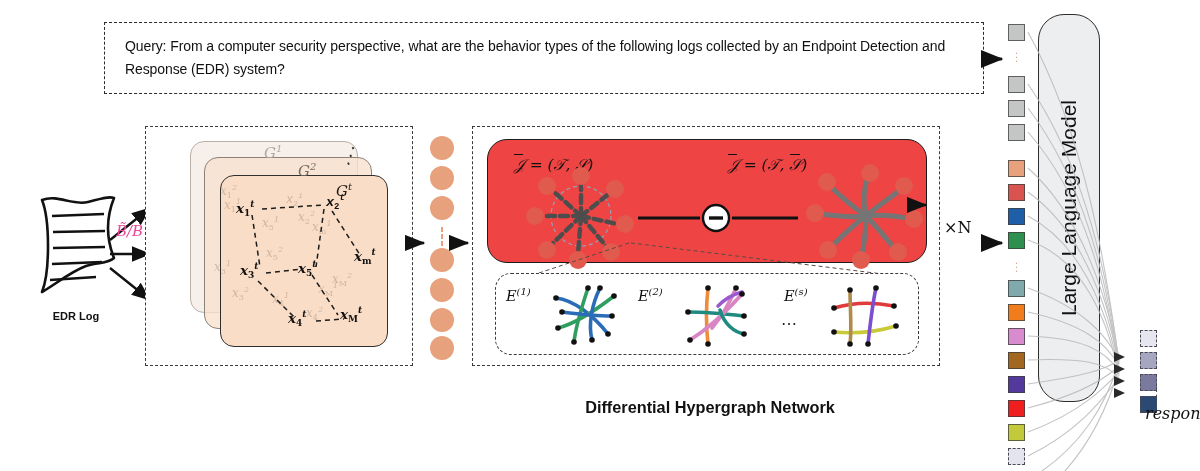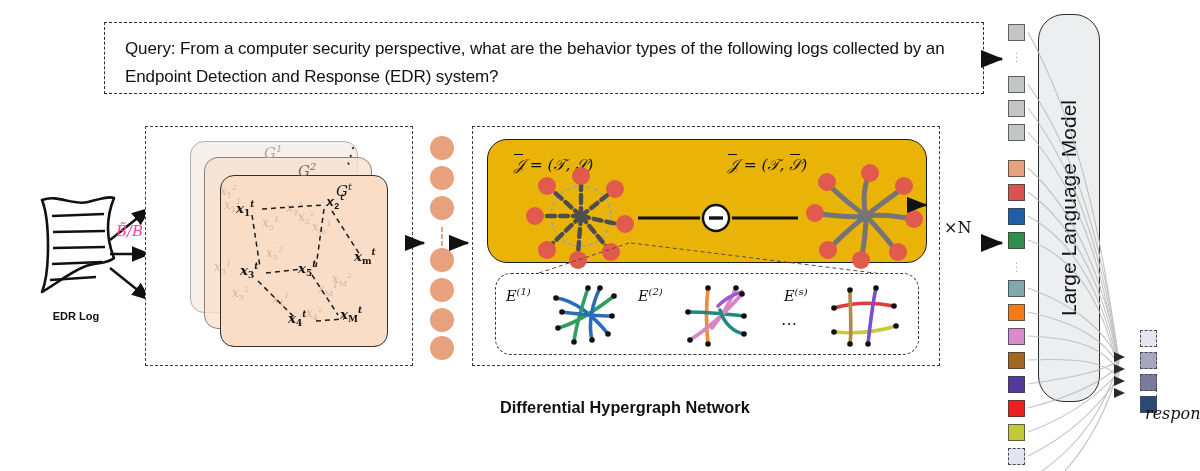--- a/index.html
+++ b/index.html
@@ -19,21 +19,21 @@
   
   #query-box {
     left: 104px; top: 22px;
     width: 880px; height: 72px;
     border: 1.6px dashed #2b2b2b;
     background: #fff;
   }
   #query-text {
     position: absolute;
     left: 20px; top: 12px; right: 14px;
-    font-size: 17px;
+    font-size: 14px;
     line-height: 1.62;
     color: #111;
     font-family: "Liberation Sans", sans-serif;
     letter-spacing: -0.1px;
   }
 
   
   #edr-log-icon { left: 28px; top: 192px; width: 92px; height: 112px; }
   #edr-log-label {
     left: 16px; top: 310px; width: 120px;
@@ -122,28 +122,28 @@
 
   
   #right-panel {
     left: 472px; top: 126px;
     width: 468px; height: 240px;
     border: 1.5px dashed #3a3a3a;
     background: #fff;
   }
   #right-caption {
     left: 500px; top: 396px; width: 420px;
-    font-size: 16.3px; font-weight: bold;
+    text-align: center; font-size: 16.3px; font-weight: bold;
     color: #111; line-height: 1.45;
   }
   #hyper-box {
     left: 14px; top: 12px; width: 440px; height: 124px;
     border: 1.8px solid #1c1c1c;
     border-radius: 20px;
-    background: #eab308;
+    background: #ef4444;
   }
   .hlabel {
     position: absolute;
     font-family: "DejaVu Serif", serif;
     font-style: italic;
     font-size: 15.5px;
     color: #111;
     white-space: nowrap;
   }
   #hlabel-left { left: 26px; top: 16px; }
@@ -270,21 +270,21 @@
       <span>G</span><span class="gsup">2</span>
     </div>
     <div class="glabel" id="glabel3">
       <span>G</span><span class="gsup">t</span>
     </div>
     <div class="abs" id="gdots">⋰</div>
 
     <div class="abs" style="left:74px; top:48px; width:168px; height:172px;">
       <span class="nghost" style="left:4px;   top:22px;">x<span class="sub">1</span><span class="sup">1</span></span>
       <span class="nghost" style="left:78px;  top:2px;margin-top:32px;">x<span class="sub">2</span><span class="sup">2</span></span>
-      <span class="nghost" style="left:66px;  top:25px;font-family:Liberation Mono, monospace;">x<span class="sub">2</span><span class="sup">1</span></span>
+      <span class="nghost" style="left:66px;  top:16px;font-family:Liberation Mono, monospace;">x<span class="sub">2</span><span class="sup">1</span></span>
       <span class="nghost" style="left:0px;   top:8px;">x<span class="sub">1</span><span class="sup">2</span></span>
       <span class="nghost" style="left:42px;  top:40px;">x<span class="sub">5</span><span class="sup">1</span></span>
       <span class="nghost" style="left:92px;  top:44px;">x<span class="sub">m</span><span class="sup">1</span></span>
       <span class="nghost" style="left:46px;  top:70px;">x<span class="sub">5</span><span class="sup">2</span></span>
       <span class="nghost" style="left:-6px;  top:84px;">x<span class="sub">3</span><span class="sup">1</span></span>
       <span class="nghost" style="left:12px;  top:110px;">x<span class="sub">3</span><span class="sup">2</span></span>
       <span class="nghost" style="left:52px;  top:116px;">x<span class="sub">4</span><span class="sup">1</span></span>
       <span class="nghost" style="left:98px;  top:106px;">x<span class="sub">M</span><span class="sup">1</span></span>
       <span class="nghost" style="left:112px; top:96px;">x<span class="sub">M</span><span class="sup">2</span></span>
       <span class="nghost" style="left:86px;  top:130px;">x<span class="sub">4</span><span class="sup">2</span></span>

